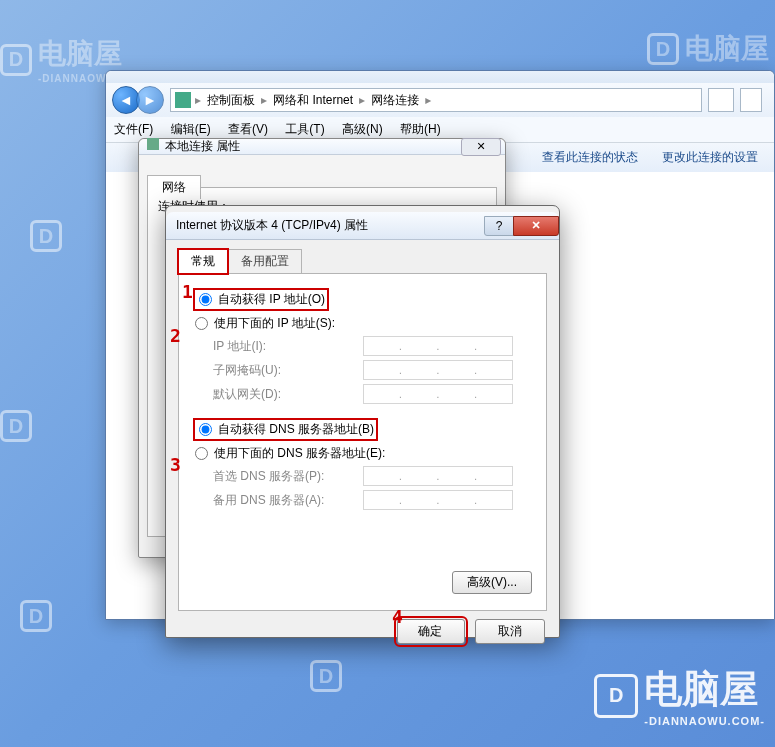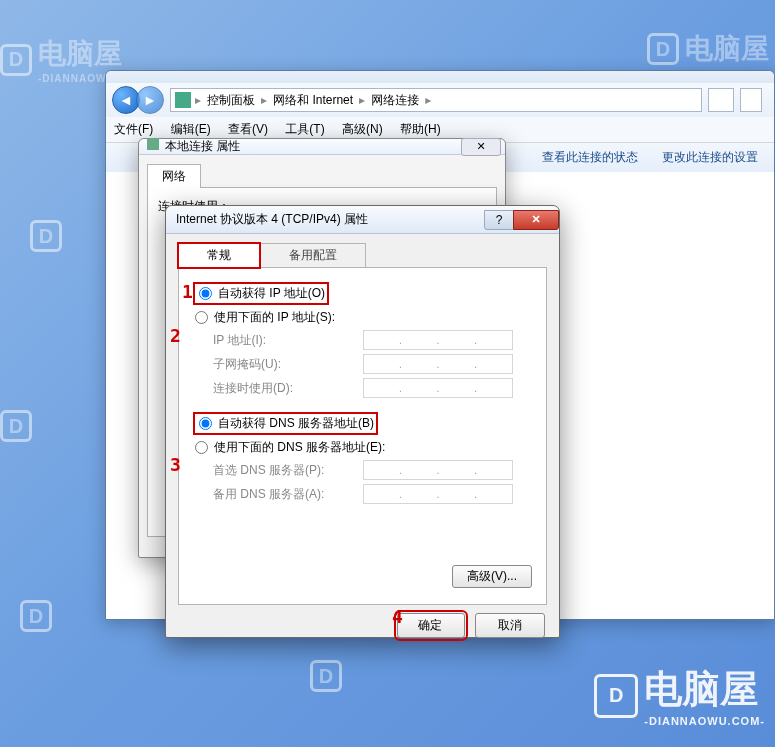--- a/index.html
+++ b/index.html
@@ -32,38 +32,38 @@
   
   .dlg-props {
     position: absolute; left: 138px; top: 138px; width: 368px; height: 420px;
     background: #f4f4f4; border: 1px solid #888;
     box-shadow: 0 6px 22px rgba(0,0,0,0.35);
     border-radius: 6px 6px 2px 2px;
   }
   .dlg-props .title-bar { height: 16px; display:flex; align-items:center; justify-content:space-between; background: linear-gradient(#fafcff,#e8f0fa); border-radius: 6px 6px 0 0; padding: 0 4px 0 8px; font-size: 12px; border-bottom:1px solid #c4cedb;}
   .close-x { width: 40px; height: 18px; border-radius: 3px; border:1px solid #aab; background:#e8ecf2; font-size:11px; display:flex;align-items:center;justify-content:center;}
   .dlg-props .tabs { margin: 8px 8px 0 8px; }
-  .tab { display:inline-block; padding: 3px 14px; font-size: 12px; background:#fff; border:1px solid #b4b4b4; border-bottom:none; position:relative; top:1px; }
+  .tab { display:inline-block; padding: 3px 14px; font-size: 12px; background:#fff; border:1px solid #b4b4b4; border-bottom:none; position:relative; top:12px; }
   .dlg-props .panel { margin: 0 8px 8px 8px; background:#fff; border:1px solid #b4b4b4; height: 350px; padding:10px; font-size:12px;}
 
   
   .dlg-ipv4 {
     position: absolute; left: 165px; top: 205px; width: 395px; height: 433px;
     background: #f0f0f0; border: 1px solid #6a6a6a;
     box-shadow: 0 8px 28px rgba(0,0,0,0.45);
     border-radius: 7px 7px 2px 2px;
   }
   .ipv4-title { height: 28px; display:flex; align-items:center; justify-content:space-between;
     background: linear-gradient(#f8fbff,#dfe9f6); border-radius: 7px 7px 0 0; padding: 0 0 0 10px;
-    font-size: 12px; border-bottom:1px solid #b8c4d4; }
+    font-size: 12px; border-bottom:1px solid #b8c4d4;margin-top:6px; }
   .ipv4-title .win-btns { display:flex; height:20px; }
   .help-btn { width: 30px; background: linear-gradient(#e8f0fa,#cad8ea); border:1px solid #9ab; font-size:12px; display:flex;align-items:center;justify-content:center; border-radius: 0 0 0 3px;}
   .close-btn { width: 46px; background: linear-gradient(#e67a6e,#c83a28); border:1px solid #8a2418; color:#fff; font-size:11px; font-weight:bold; display:flex;align-items:center;justify-content:center; border-radius: 0 0 3px 0; margin-left:-1px;}
   .ipv4-body { padding: 8px 12px 0 12px; }
-  .ipv4-tabs .tab-btn { display:inline-block; padding: 3px 28px; font-size: 12px; background:#fff; border:1px solid #b4b4b4; border-bottom:1px solid #fff; position:relative; top:1px; z-index:2;}
+  .ipv4-tabs .tab-btn { display:inline-block; padding: 3px 12px; font-size: 12px; background:#fff; border:1px solid #b4b4b4; border-bottom:1px solid #fff; position:relative; top:1px; z-index:2;}
   .ipv4-tabs .tab-btn.inactive { background:#f0f0f0; color:#444; border-bottom:1px solid #b4b4b4; z-index:1;}
   .ipv4-tabs .tab-btn.active-red { outline: 2px solid #cc0000; outline-offset: -1px; }
   .ipv4-panel { background:#fff; border:1px solid #b4b4b4; height: 338px; padding: 12px 14px; font-size:12px; position:relative;}
   .desc { font-size: 12px; line-height: 1.5; margin-bottom: 12px; }
   .radio-row { display:flex; align-items:center; padding: 2px 0; font-size:12px; }
   .radio-row input { margin: 0 6px 0 2px; }
   .red-box { border: 2px solid #cc0000; padding: 1px 2px; display:inline-flex; align-items:center; }
   .field-row { display:flex; align-items:center; padding: 2px 0 2px 20px; font-size:12px; color:#888; }
   .field-row .lbl { width: 150px; }
   .ip-input { width: 150px; height: 20px; border:1px solid #d6d6d6; background:#fff; display:flex; align-items:center; justify-content:space-evenly; color:#ccc; font-size:10px;}
@@ -184,21 +184,21 @@
         </div>
       <div class="field-row">
           <span class="lbl">子网掩码(U):</span>
           <div class="ip-input">
             <span class="dot">.</span>
             <span class="dot">.</span>
             <span class="dot">.</span>
           </div>
         </div>
       <div class="field-row">
-          <span class="lbl">连接时使用(D):</span>
+          <span class="lbl">默认网关(D):</span>
           <div class="ip-input">
             <span class="dot">.</span>
             <span class="dot">.</span>
             <span class="dot">.</span>
           </div>
         </div>
 
       <div style="height:10px;"></div>
 
       <div class="radio-row">

